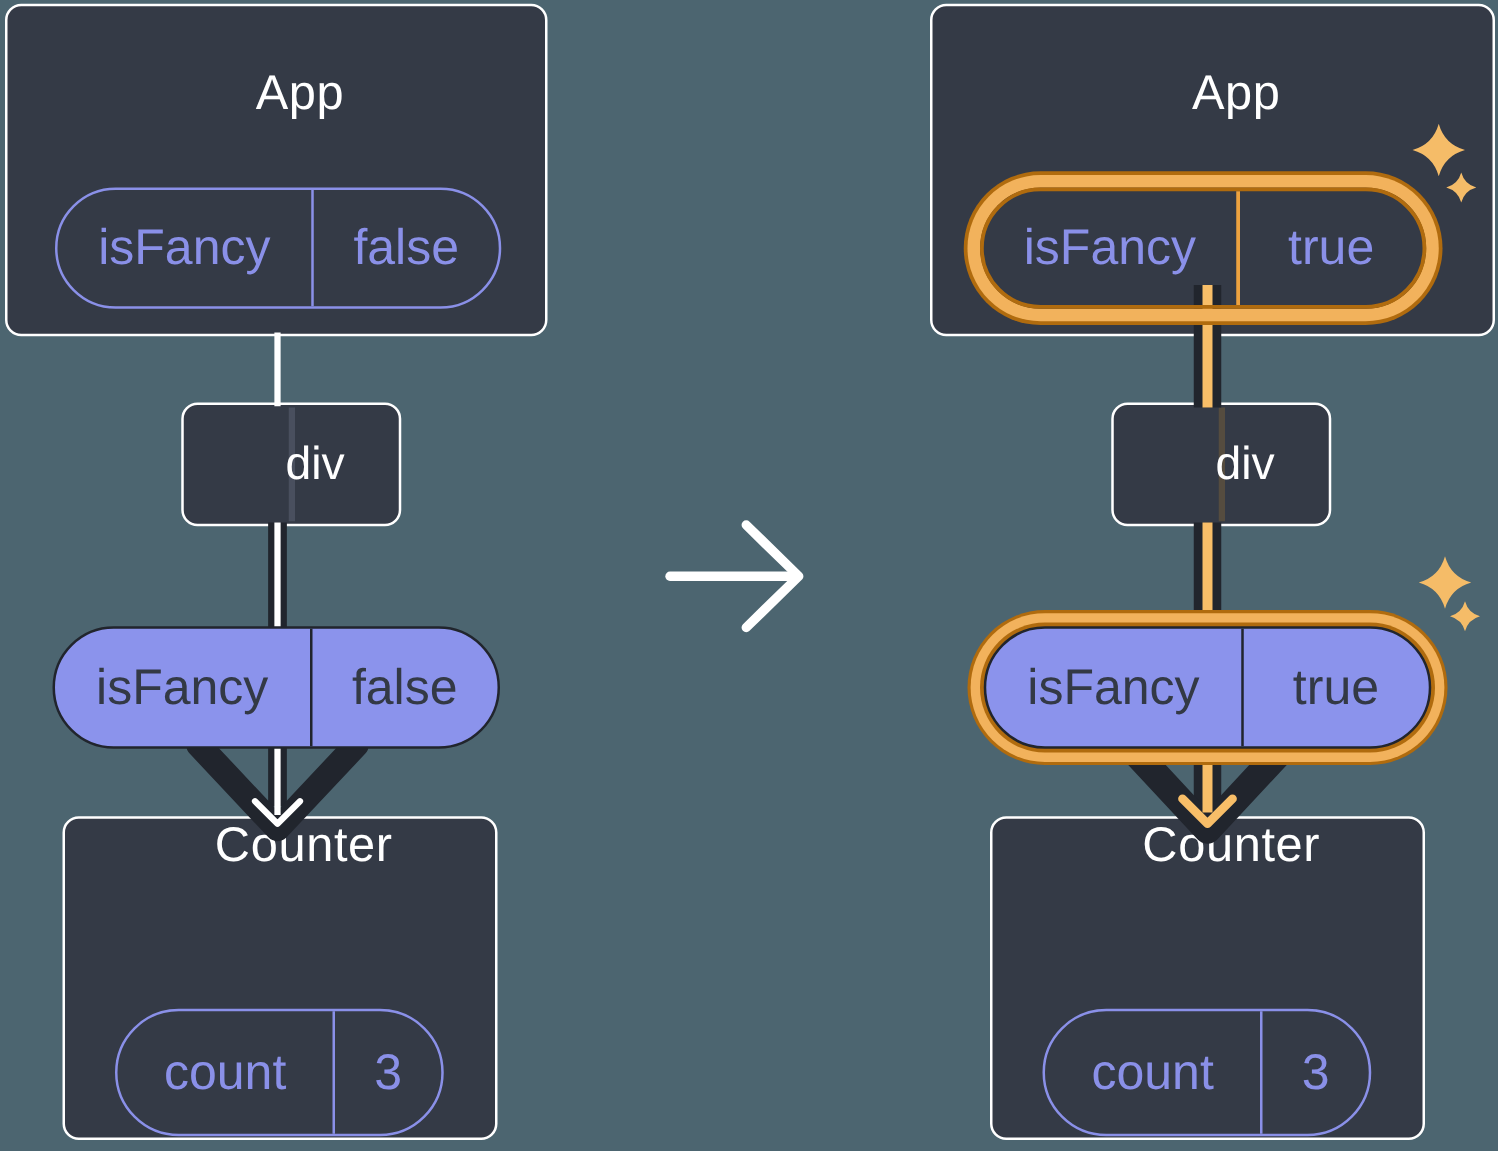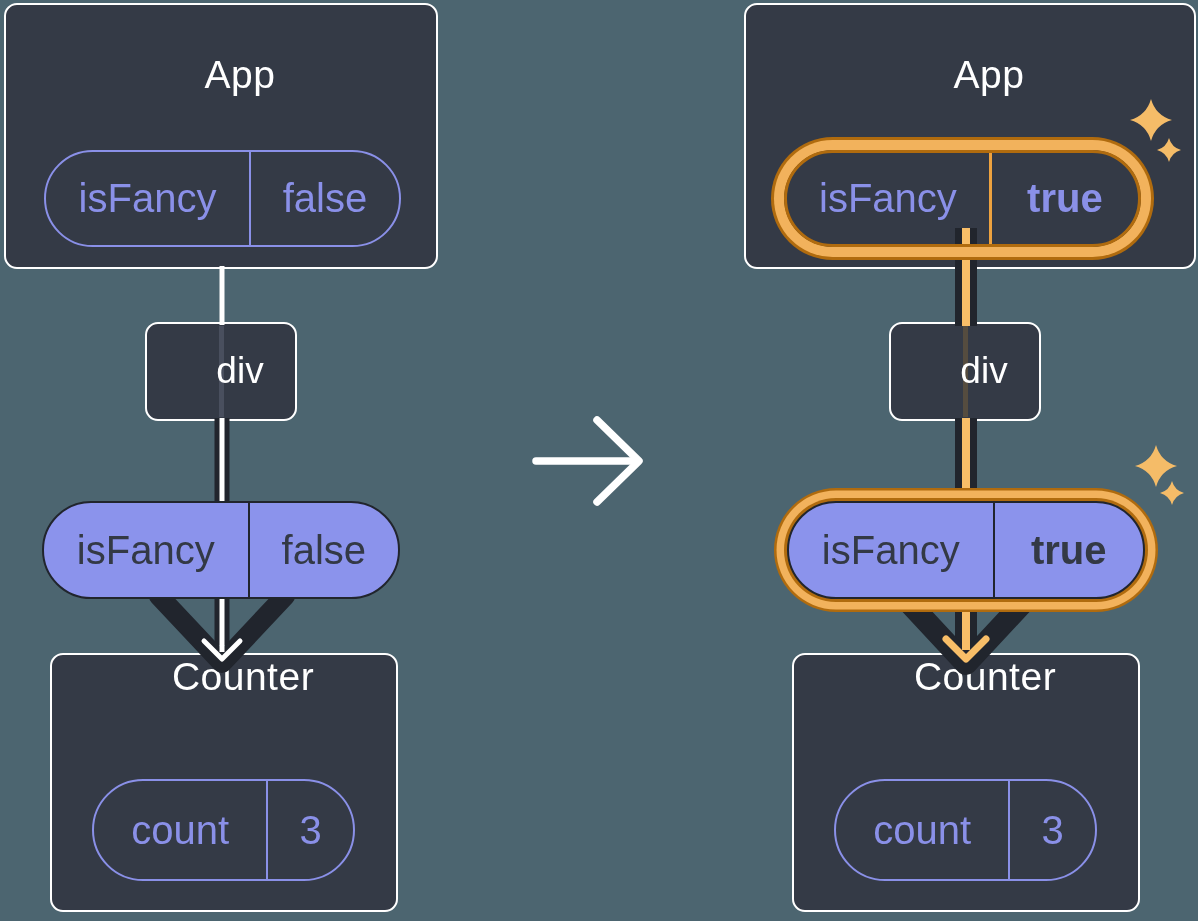--- a/index.html
+++ b/index.html
@@ -28,42 +28,42 @@
   .pill .seg.key{width:57.5%;}
   .pill .seg.val{width:42.5%;}
 
   .pill.outline{border:2px solid var(--purple);}
   .pill.outline .seg.val{border-left:2px solid var(--purple);}
 
   .app-pill{left:38px;top:121px;width:357px;height:97px;}
   .app-pill.highlight{border:3px solid var(--orange_deep);
     box-shadow:0 0 0 10px var(--orange_band),0 0 0 13px var(--orange_deep);}
   .app-pill.highlight .seg.val{border-left:3px solid var(--orange_divider);}
-  .bold-val{font-weight:700;text-align:right;}
+  .bold-val{font-weight:400;text-align:right;}
 
-  .div-box{width:152px;height:99px;}
+  .div-box{width:176px;height:99px;}
   .div-box.before{left:145px;top:322px;}
   .div-box.after{left:889px;top:322px;}
   .div-stripe{position:absolute;left:calc(50% - 2.5px);top:2px;bottom:2px;width:5px;}
   .div-box.before .div-stripe{background:var(--stripe_before);}
   .div-box.after .div-stripe{background:var(--stripe_after);}
   .div-label{position:relative;color:#fff;font-size:37px;font-weight:500;text-align:center;line-height:94px;}
 
   .prop-pill{position:absolute;top:477px;width:358px;height:98px;background:var(--purple_fill);
     border:2.5px solid var(--ink);color:var(--dark_text);}
   .prop-pill .seg.val{border-left:2.5px solid var(--ink);}
   .prop-pill.before{left:42px;}
   .prop-pill.after{left:787px;box-shadow:0 0 0 3px var(--orange_deep),
     0 0 0 10.5px var(--orange_band),0 0 0 13px var(--orange_deep);}
 
   .counter-box{width:348px;height:259px;}
   .counter-box.before{left:50px;top:653px;}
   .counter-box.after{left:792px;top:653px;}
   .counter-box .card-title{}
-  .counter-pill{left:40px;top:100px;width:263px;height:102px;}
+  .counter-pill{left:40px;top:128px;width:263px;height:102px;}
   .counter-pill .seg.key{width:66.5%;}
   .counter-pill .seg.val{width:33.5%;}
 
   svg.overlay{position:absolute;left:0;top:0;z-index:2;pointer-events:none;}
   svg.overlay-top{position:absolute;left:0;top:0;z-index:4;pointer-events:none;}
 </style>
 </head>
 <body>
 
 <div class="canvas">

